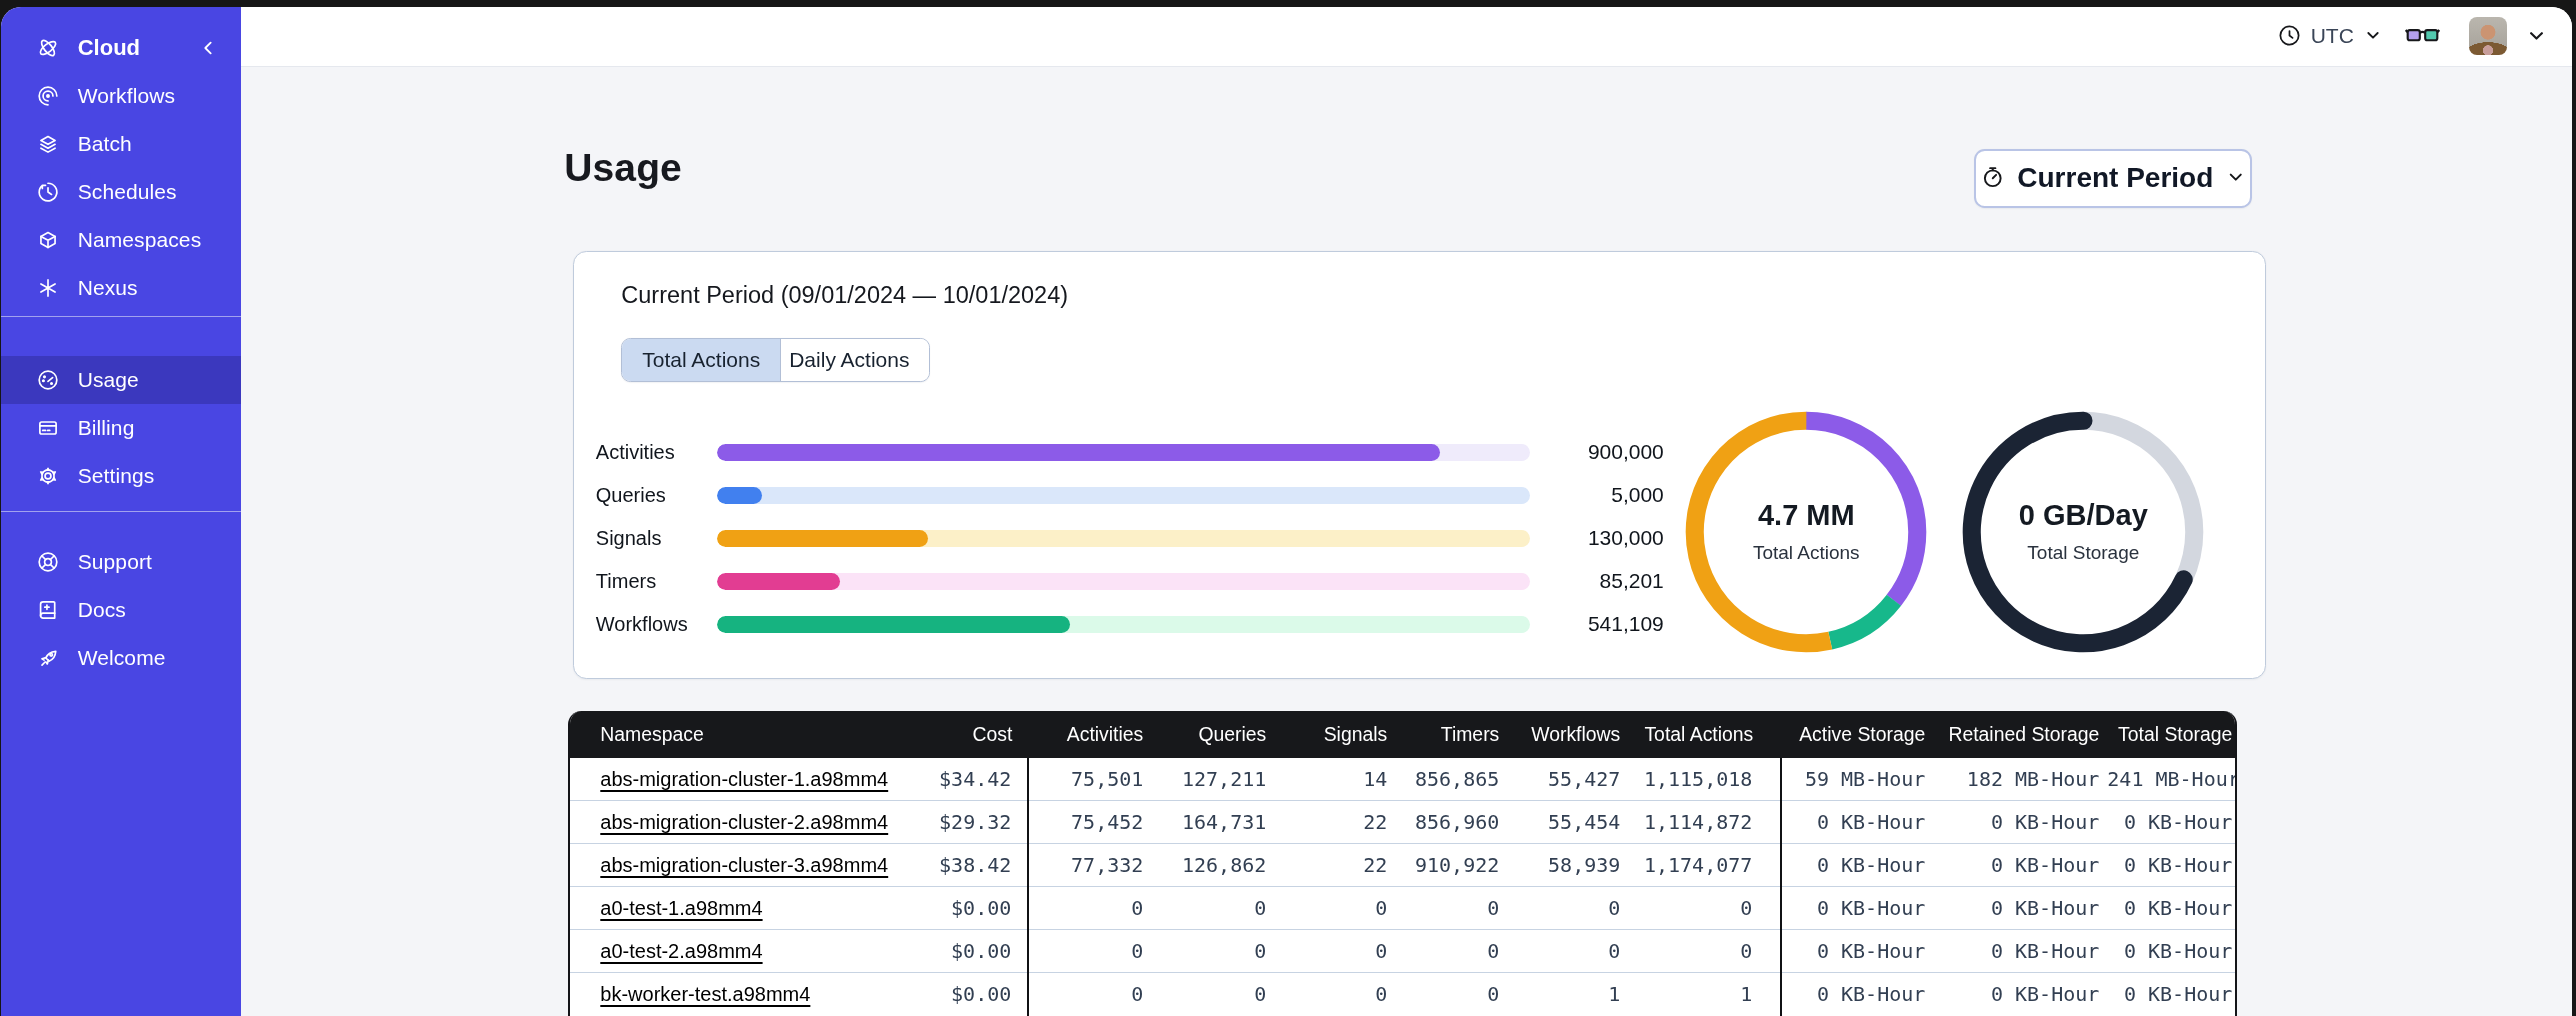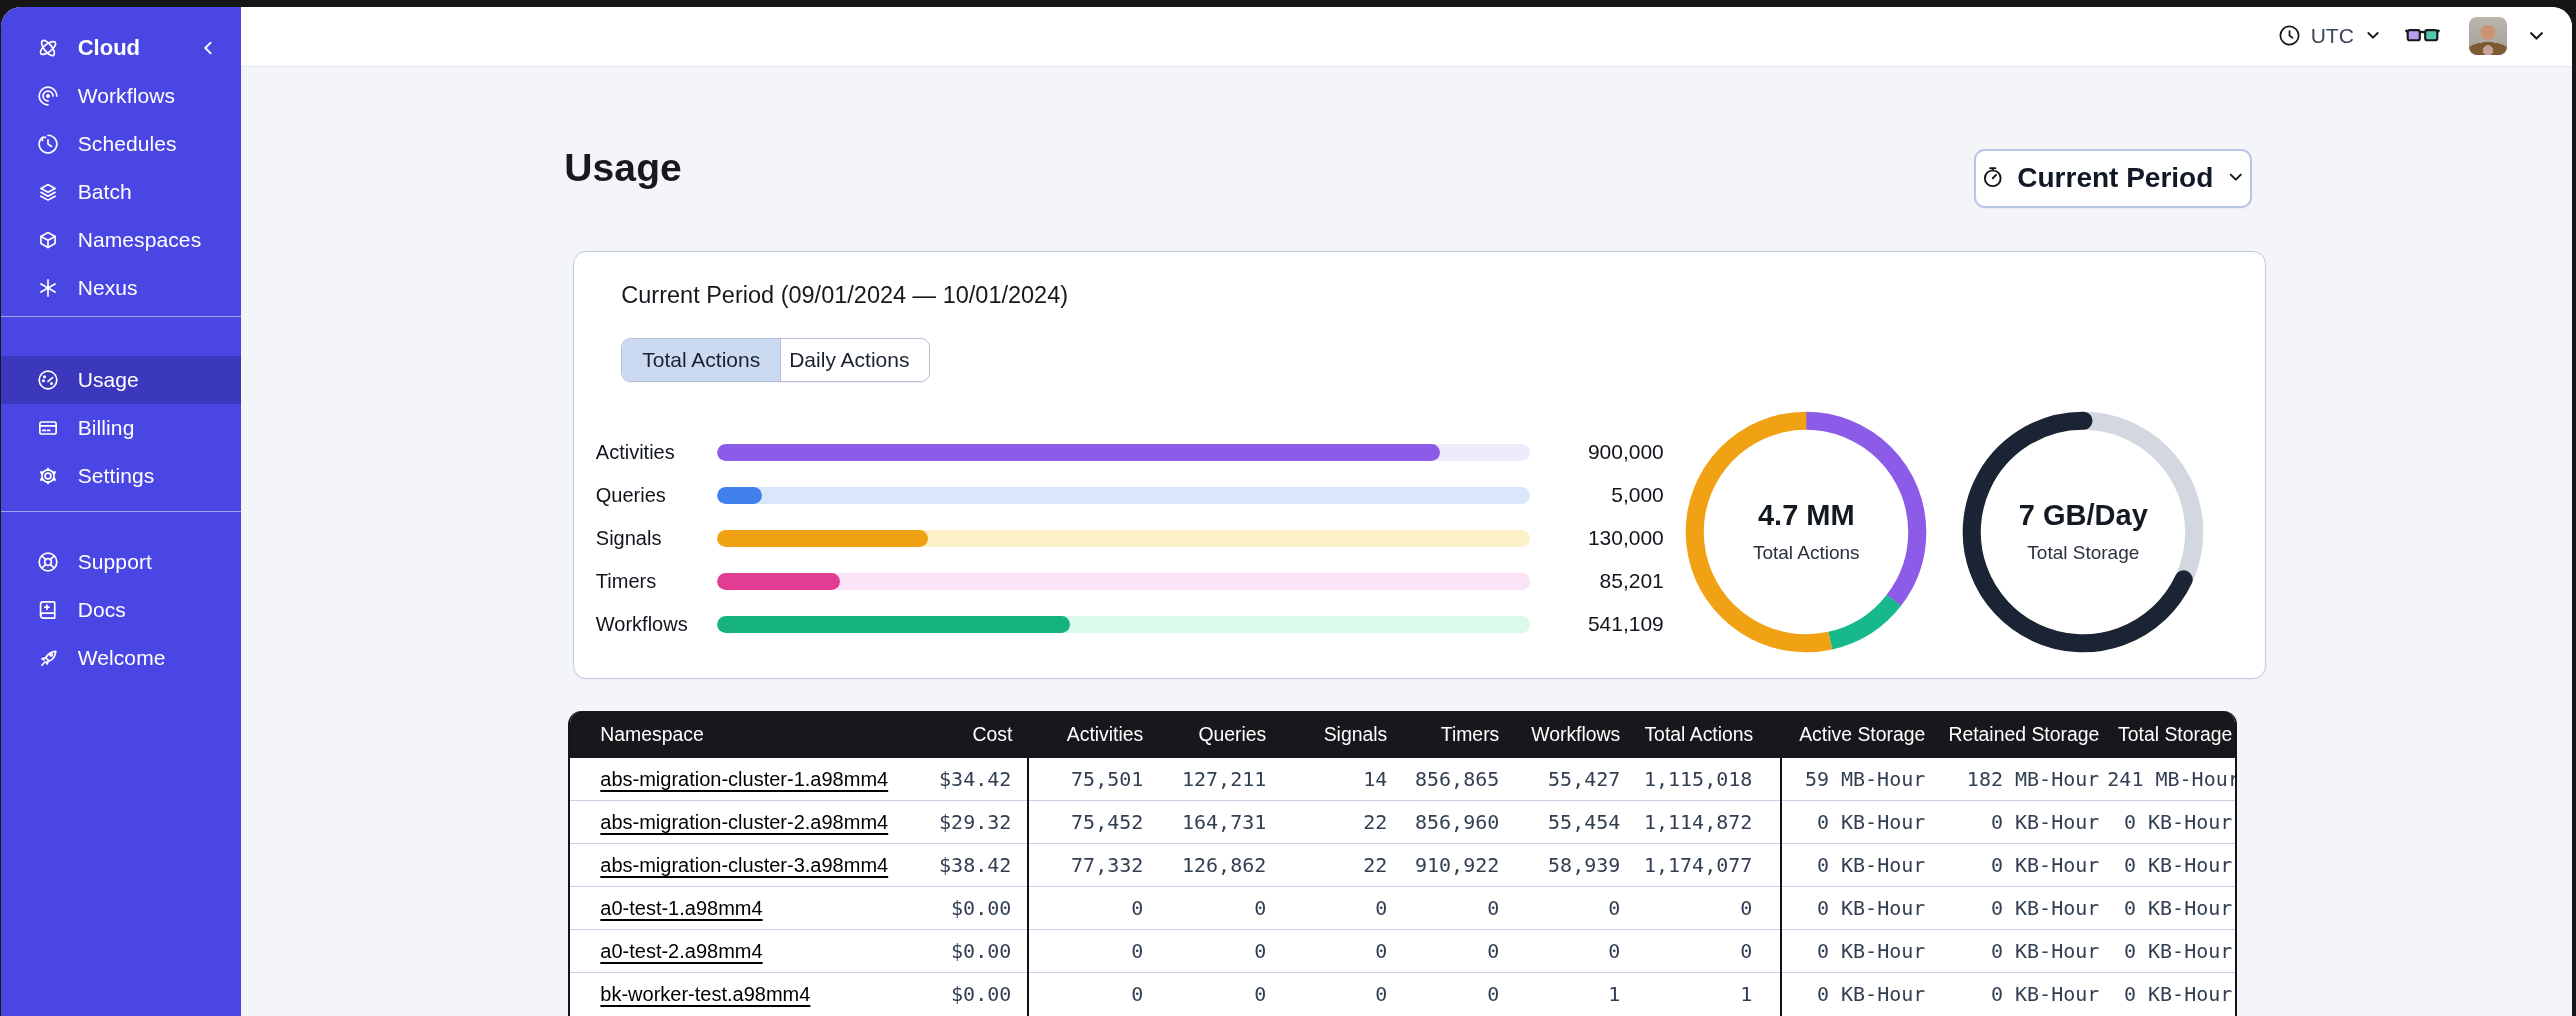--- a/index.html
+++ b/index.html
@@ -148,35 +148,35 @@
               <path d="M17 29.5 a12.5 12.5 0 1 1 12.5 -12.5"></path>
               <path d="M17 24 a7 7 0 1 1 7 -7"></path>
               <circle cx="17" cy="17" r="1.6" fill="#FFF"></circle>
             </svg>
           </span>
           <span class="lbl">Workflows</span>
         </div>
         <div class="side-item">
           <span class="side-icon">
             <svg viewBox="0 0 34 34" fill="none" stroke="#FFF" stroke-width="2.4" stroke-linecap="round" stroke-linejoin="round">
-              <path d="M9 7.5 a12.5 12.5 0 1 0 8 -2.9 M9 7.5 V12 M9 7.5 H13.5"></path>
-              <path d="M17 11 V17 l5 3.5"></path>
-            </svg>
-          </span>
-          <span class="lbl">Schedules</span>
-        </div>
-        <div class="side-item">
-          <span class="side-icon">
-            <svg viewBox="0 0 34 34" fill="none" stroke="#FFF" stroke-width="2.4" stroke-linecap="round" stroke-linejoin="round">
               <path d="M17 6.5 l10 5.5 -10 5.5 -10 -5.5 z"></path>
               <path d="M7 17.5 l10 5.5 10 -5.5"></path>
               <path d="M7 23 l10 5.5 10 -5.5"></path>
             </svg>
           </span>
           <span class="lbl">Batch</span>
+        </div>
+        <div class="side-item">
+          <span class="side-icon">
+            <svg viewBox="0 0 34 34" fill="none" stroke="#FFF" stroke-width="2.4" stroke-linecap="round" stroke-linejoin="round">
+              <path d="M9 7.5 a12.5 12.5 0 1 0 8 -2.9 M9 7.5 V12 M9 7.5 H13.5"></path>
+              <path d="M17 11 V17 l5 3.5"></path>
+            </svg>
+          </span>
+          <span class="lbl">Schedules</span>
         </div>
         <div class="side-item">
           <span class="side-icon">
             <svg viewBox="0 0 34 34" fill="none" stroke="#FFF" stroke-width="2.4" stroke-linecap="round" stroke-linejoin="round">
               <path d="M17 6.5 l10 5.5 v10 l-10 5.5 -10 -5.5 v-10 z"></path>
               <path d="M7 12 l10 5.5 10 -5.5 M17 17.5 V27.5"></path>
             </svg>
           </span>
           <span class="lbl">Namespaces</span>
         </div>
@@ -329,21 +329,21 @@
             <div class="d-value">4.7 MM</div>
             <div class="d-label">Total Actions</div>
           </div>
         </div>
       <div class="donut" id="donut-1" style="left:1385px">
           <svg viewBox="0 0 370 370">
             <circle cx="185" cy="185" r="166" fill="none" stroke="#D3D7DF" stroke-width="27" stroke-linecap="round" stroke-dasharray="333.8 1043.0" transform="rotate(-90.0 185 185)"></circle>
             <circle cx="185" cy="185" r="166" fill="none" stroke="#1B2434" stroke-width="27" stroke-linecap="round" stroke-dasharray="709.2 1043.0" transform="rotate(25.2 185 185)"></circle>
           </svg>
           <div class="d-center">
-            <div class="d-value">7 GB/Day</div>
+            <div class="d-value">0 GB/Day</div>
             <div class="d-label">Total Storage</div>
           </div>
         </div>
     </section>
 
     <div class="table-wrap">
       <table id="usage-table">
         <colgroup id="u-cols">
             <col style="width: 325px;">
             <col style="width: 133px;">

